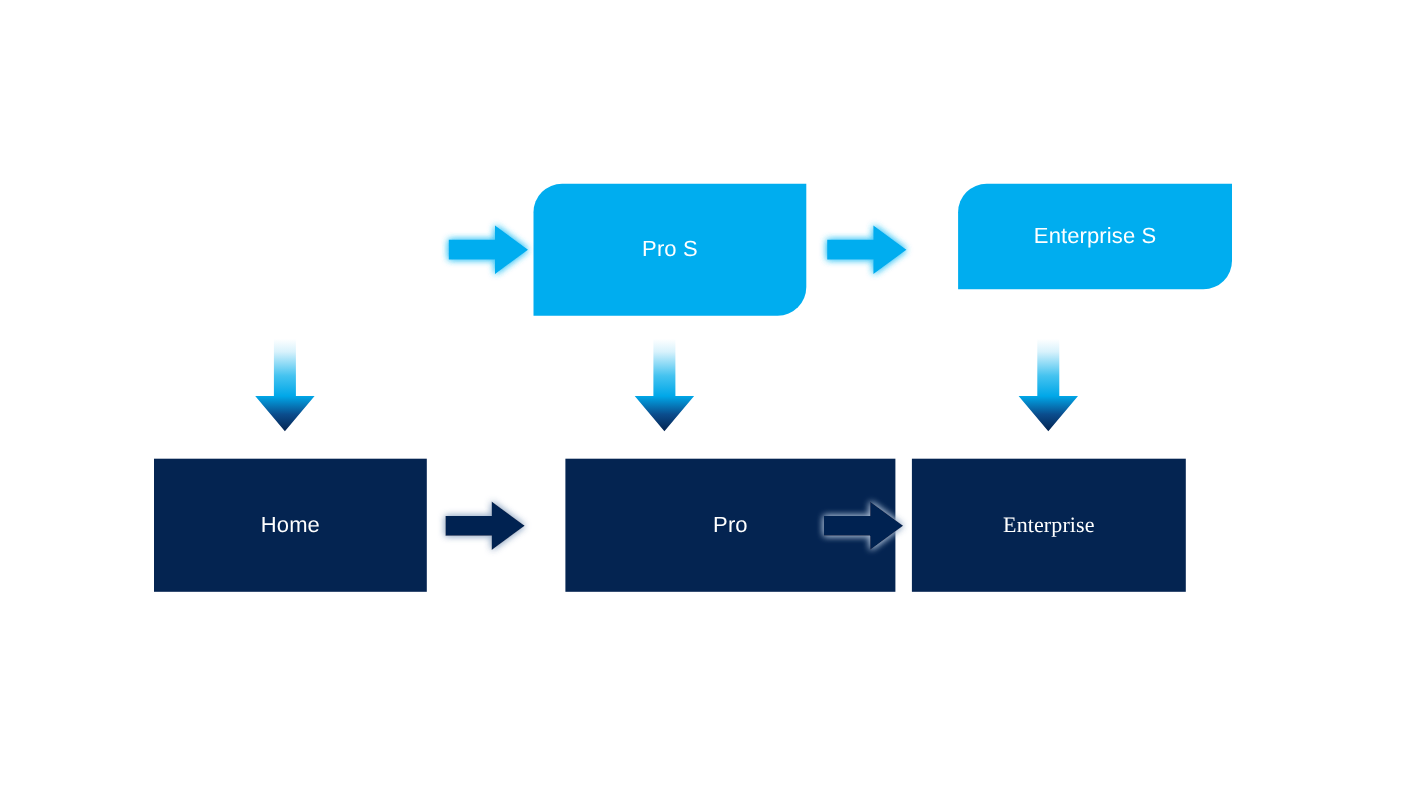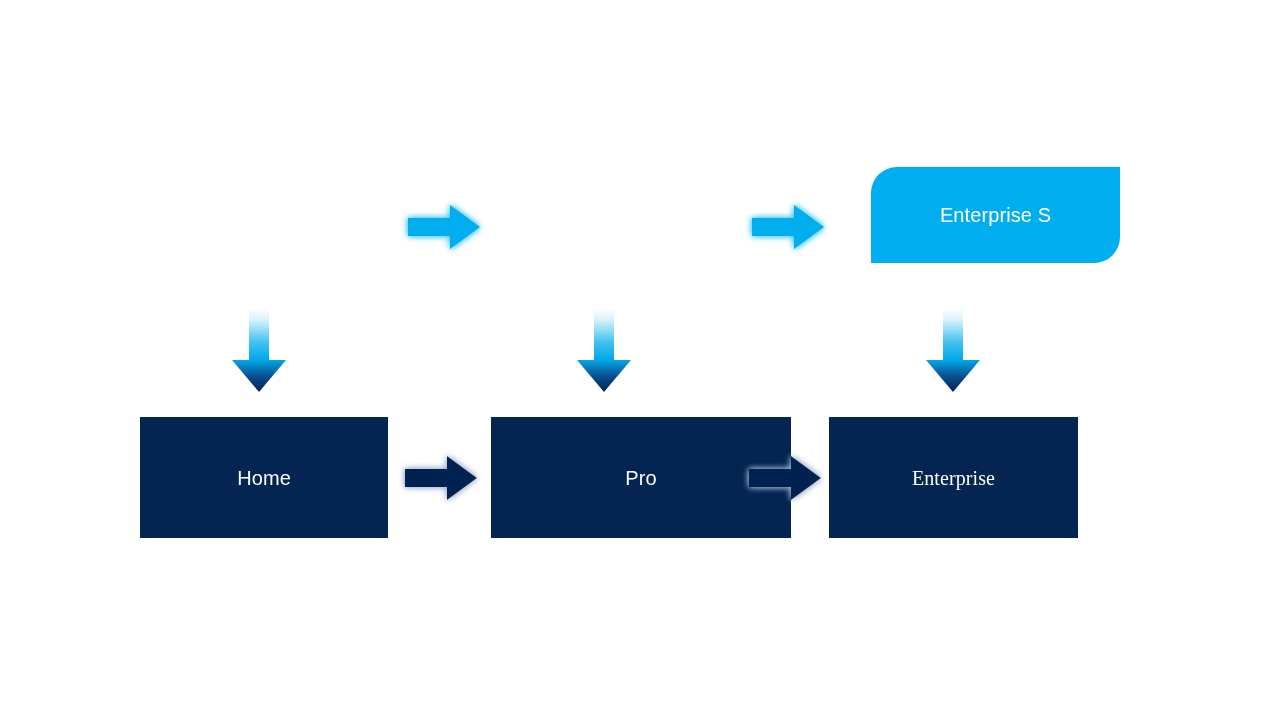--- a/index.html
+++ b/index.html
@@ -91,20 +91,23 @@
         <stop offset="14%" stop-color="#D8F2FC"></stop>
         <stop offset="40%" stop-color="#45C3F0"></stop>
         <stop offset="62%" stop-color="#00A7E8"></stop>
         <stop offset="82%" stop-color="#0B4C8C"></stop>
         <stop offset="100%" stop-color="#042451"></stop>
       </linearGradient>
     </defs>
   </svg>
 
 
+  <div class="node service" style="left:485px; top:167px; width:248px; height:120px;">
+    <span class="node-label">Pro S</span>
+  </div>
 
   <div class="node service" style="left:871px; top:167px; width:249px; height:96px;">
     <span class="node-label">Enterprise S</span>
   </div>
 
   <div class="arrow" style="left:408px; top:203px; width:72px; height:48px;">
     <svg width="72" height="48" viewBox="0 0 72 48">
       <polygon points="0,15 42,15 42,2 72,24 42,46 42,33 0,33" fill="#00ADEF" filter="url(#glow-cyan)"></polygon>
     </svg>
   </div>
@@ -130,21 +133,21 @@
   <div class="arrow" style="left:922px; top:308px; width:62px; height:84px;">
     <svg width="62" height="84" viewBox="0 0 62 84">
       <polygon points="21,0 41,0 41,52 58,52 31,84 4,52 21,52" fill="url(#grad-down)"></polygon>
     </svg>
   </div>
 
   <div class="node base" style="left:140px; top:417px; width:248px; height:121px;">
     <span class="node-label">Home</span>
   </div>
 
-  <div class="node base" style="left:491px; top:417px; width:300px; height:121px;">
+  <div class="node base" style="left:514px; top:417px; width:300px; height:121px;">
     <span class="node-label">Pro</span>
   </div>
 
   <div class="node base" style="left:829px; top:417px; width:249px; height:121px;font-family:Liberation Serif, serif;">
     <span class="node-label">Enterprise</span>
   </div>
 
   <div class="arrow" style="left:405px; top:454px; width:72px; height:48px;">
     <svg width="72" height="48" viewBox="0 0 72 48">
       <polygon points="0,15 42,15 42,2 72,24 42,46 42,33 0,33" fill="#042451" filter="url(#glow-navy)"></polygon>

